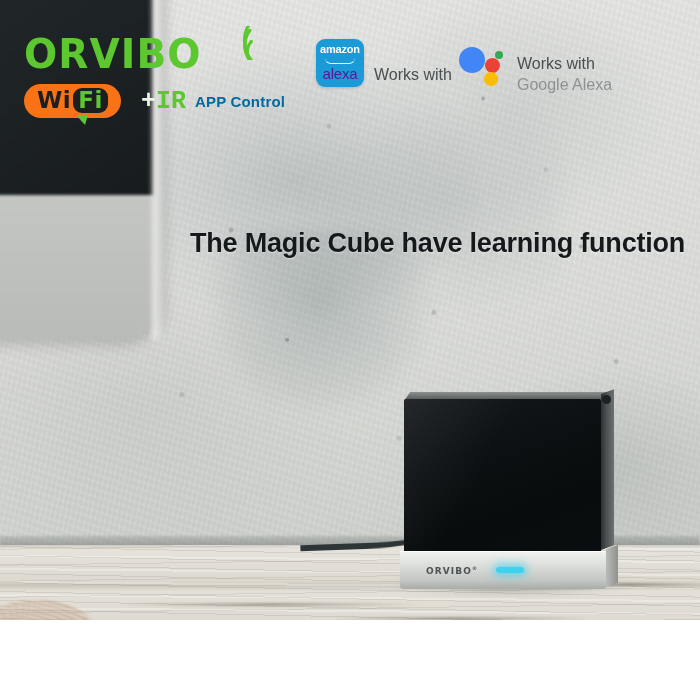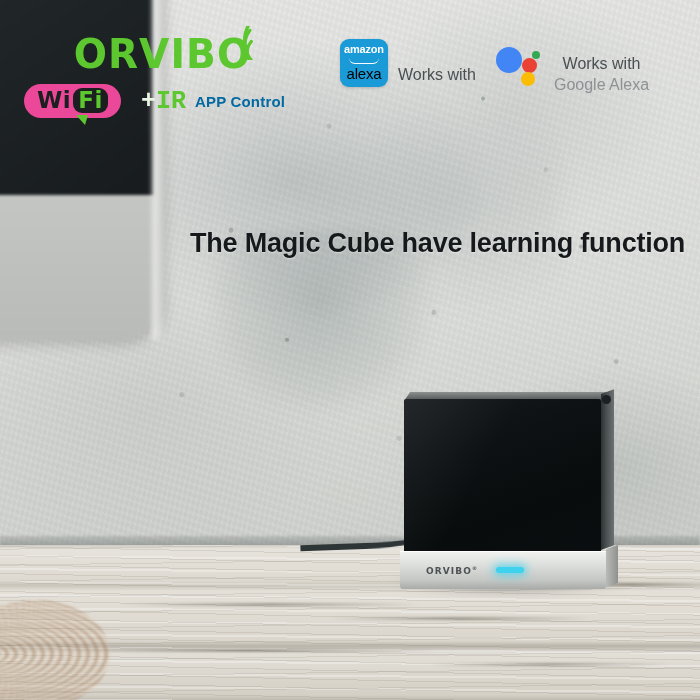--- a/index.html
+++ b/index.html
@@ -3,24 +3,23 @@
 <meta charset="utf-8">
 <style>
   html, body {
     margin: 0; padding: 0;
     background: #ffffff;
   }
   body { font-family: "Liberation Sans", sans-serif; }
 
   .scene {
     position: relative;
-    width: 700px; height: 700px;
+    width: 700px; height: 620px;
     overflow: hidden;
     background: #d9d7d2;
-    text-align: center;
   }
 
   
   .wall {
     position: absolute; left: 0; top: 0; width: 700px; height: 548px;
     background:
       radial-gradient(circle at 18% 12%, rgba(120,130,130,.22) 0 2px, transparent 3px),
       radial-gradient(circle at 33% 42%, rgba(90,100,100,.30) 0 2px, transparent 3px),
       radial-gradient(circle at 47% 23%, rgba(110,120,120,.22) 0 2px, transparent 3px),
       radial-gradient(circle at 62% 57%, rgba(100,110,110,.26) 0 2px, transparent 3px),
@@ -117,21 +116,21 @@
     font-size: 41px; font-weight: 700; letter-spacing: 1px;
     color: #5cc72e; line-height: 1; font-stretch: condensed;
     transform: scaleX(1.06); transform-origin: left center;
     font-family: "DejaVu Sans", sans-serif;
   }
   .wifi-arcs { position: absolute; left: 236px; top: 26px; }
 
   .badge-row { display: flex; align-items: center; margin-top: 9px; }
   .wifi-pill {
     display: inline-flex; align-items: center; justify-content: center;
-    background: #ec4899; border-radius: 17px;
+    background: #f97316; border-radius: 17px;
     padding: 2px 13px 4px 13px; height: 28px;
     position: relative;
   }
   .wifi-pill-text {
     font-size: 23px; font-weight: 700; color: #1b1f20;
     letter-spacing: .5px; line-height: 1;
     font-family: "DejaVu Sans", sans-serif;
   }
   .wifi-fi-box {
     display: inline-block; background: #1b1f20; color: #5cc72e;
@@ -150,40 +149,40 @@
   }
   .ir-plus { color: #e8f5e2; }
   .ir-ir { color: #5cc72e; }
   .app-control {
     font-size: 15px; font-weight: 700; color: #0369a1;
     margin-left: 9px; line-height: 1; letter-spacing: .2px;
   }
 
   
   .works-row {
-    position: absolute; left: 340px; top: 30px;
-    display: flex; align-items: center; gap: 20px;
+    position: absolute; left: 316px; top: 30px;
+    display: flex; align-items: center; gap: 7px;
   }
   .works-item { display: flex; align-items: center; gap: 10px; }
   .alexa-badge {
     width: 48px; height: 48px; border-radius: 9px;
     background: #1a9bd7; display: flex; flex-direction: column;
     align-items: center; justify-content: center; gap: 2px;
     box-shadow: 0 1px 3px rgba(0,0,0,.18);
   }
   .alexa-amazon {
     color: #fff; font-size: 11px; font-weight: 600; line-height: 1;
     letter-spacing: -.2px; position: relative;
   }
   .amazon-smile {
     display: block; width: 30px; height: 5px; margin: 1px auto 0 auto;
     border-bottom: 1.6px solid #fff; border-radius: 0 0 16px 16px;
   }
   .alexa-word {
-    color: #000000; font-size: 15px; font-weight: 400; line-height: 1;
+    color: #4c1d95; font-size: 15px; font-weight: 400; line-height: 1;
     letter-spacing: -.2px;
   }
   .ga-logo { position: relative; width: 48px; height: 44px; }
   .ga-blue { position: absolute; left: 0; top: 6px; width: 26px; height: 26px;
              border-radius: 50%; background: #4285f4; }
   .ga-red  { position: absolute; left: 26px; top: 17px; width: 15px; height: 15px;
              border-radius: 50%; background: #ea4335; }
   .ga-yellow{position: absolute; left: 25px; top: 31px; width: 14px; height: 14px;
              border-radius: 50%; background: #fbbc05; }
   .ga-green{ position: absolute; left: 36px; top: 10px; width: 8px; height: 8px;

